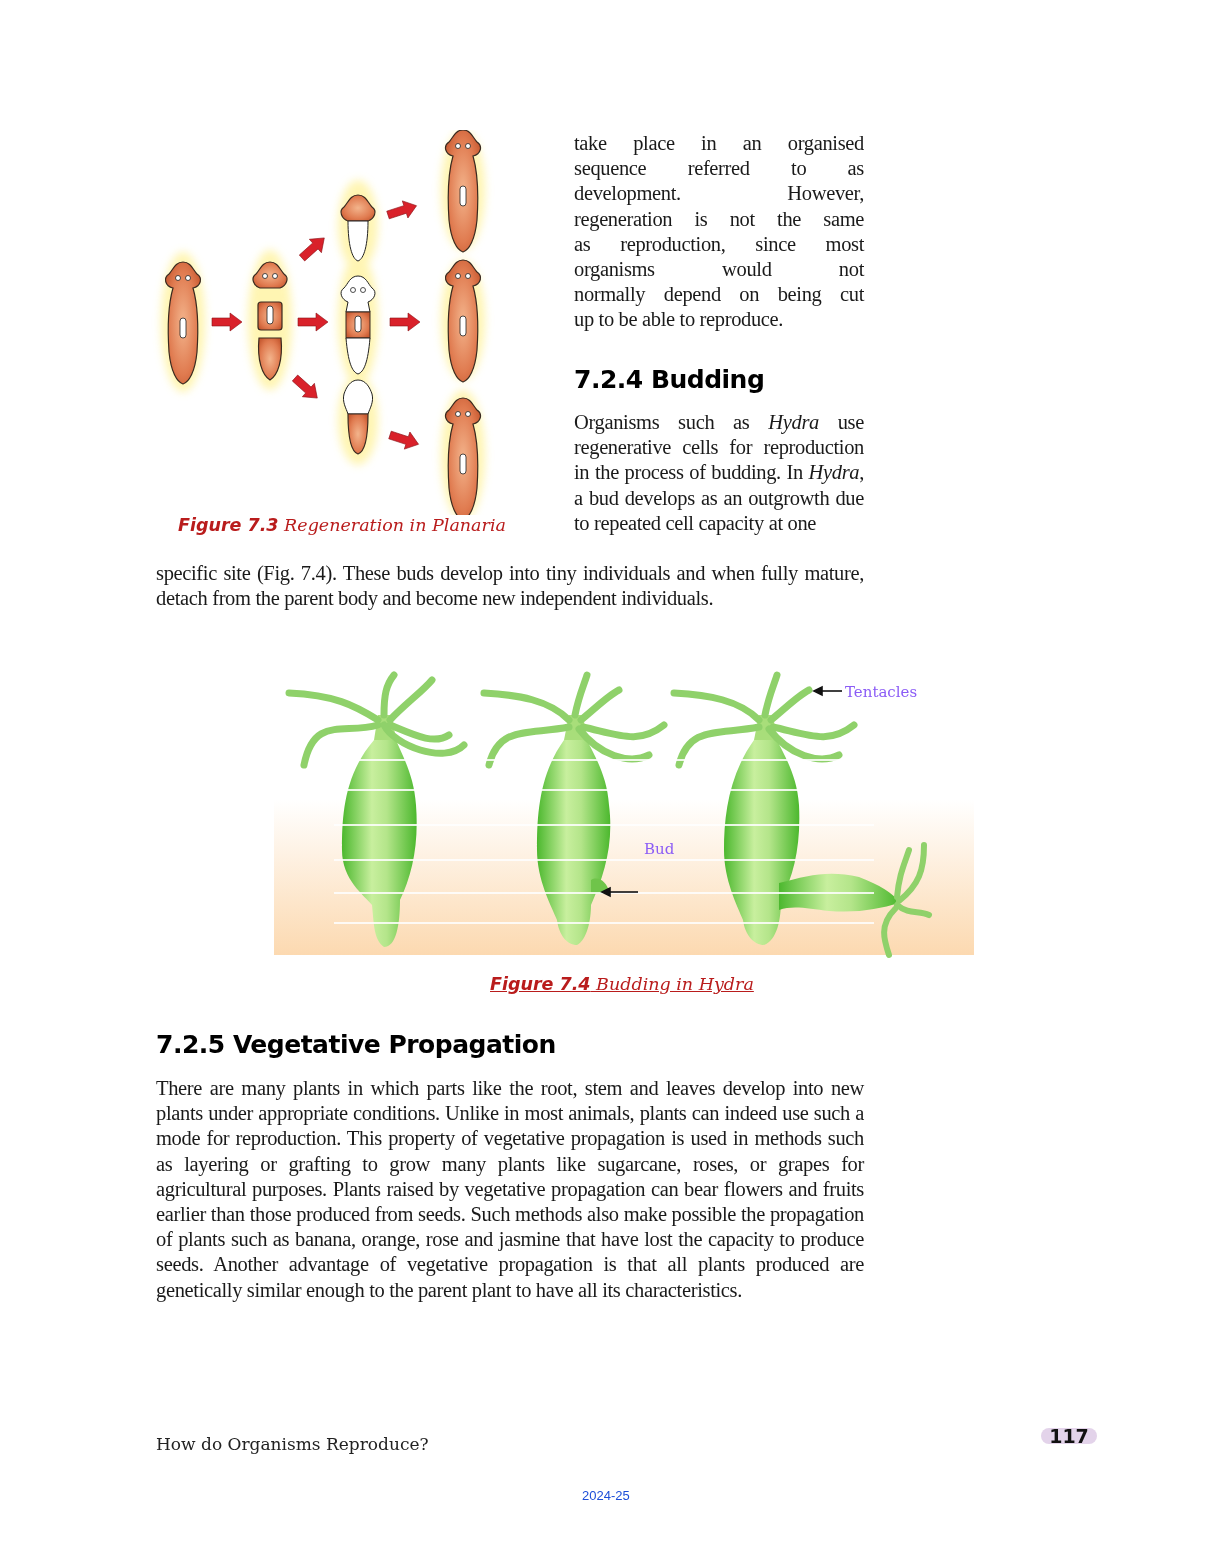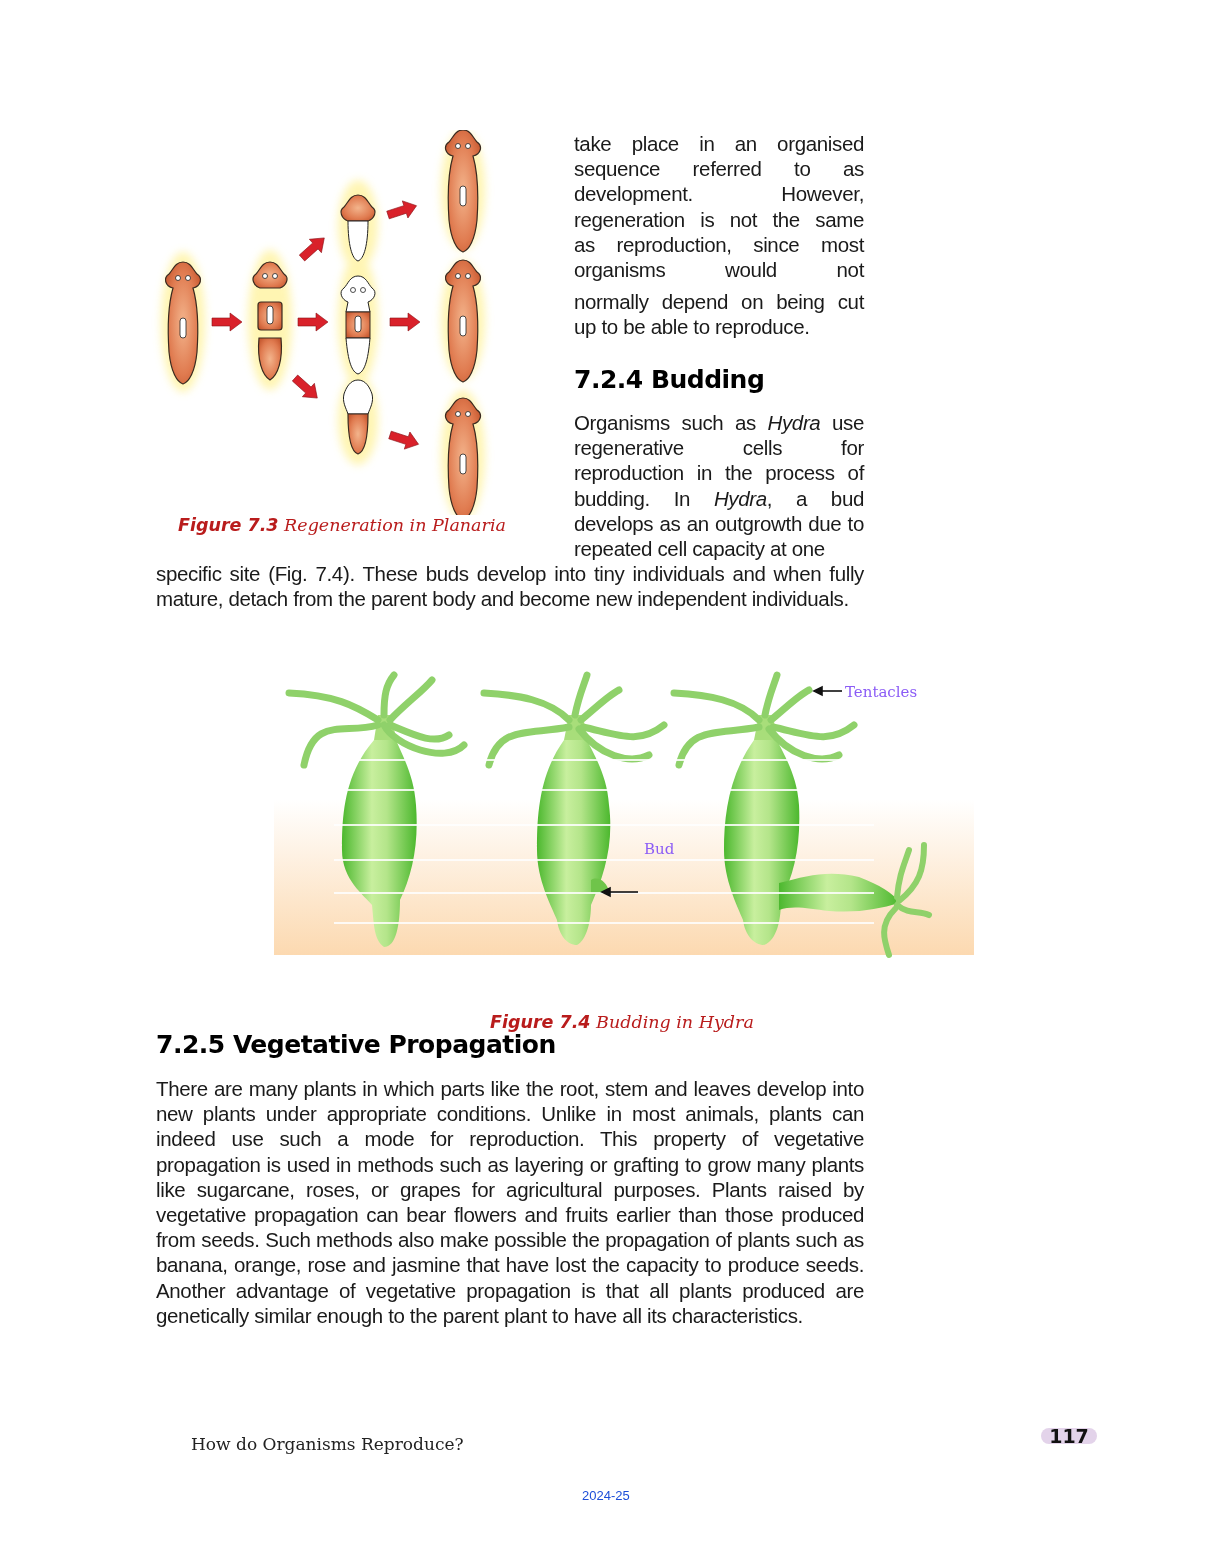--- a/index.html
+++ b/index.html
@@ -1,24 +1,24 @@
 <!DOCTYPE html>
 <html><head>
 <meta charset="utf-8">
 <style>
   html, body { margin: 0; padding: 0; background: #ffffff; }
   body { width: 1224px; height: 1559px; position: relative; overflow: hidden; font-family: "DejaVu Serif", serif; color: #1a1a1a; }
   .abs { position: absolute; }
-  .body-text { font-size: 20.5px; line-height: 25.2px; text-align: justify; font-family: Liberation Sans, sans-serif; letter-spacing: -0.35px; }
+  .body-text { font-size: 20.5px; line-height: 25.2px; text-align: justify; font-family: Liberation Serif, serif; letter-spacing: -0.35px; }
   .col-right { left: 574px; width: 290px; }
   .full { left: 156px; width: 708px; }
   .heading { font-family: "DejaVu Sans", sans-serif; font-weight: bold; color: #000000; font-size: 25px; letter-spacing: -0.5px; }
   .caption { font-size: 17.5px; font-family: "DejaVu Serif", serif; font-style: italic; color: #b91c1c; }
   .caption b { font-style: italic; font-weight: bold; font-family: "DejaVu Sans", sans-serif; }
-  .footer-title { font-size: 17px; font-family: "DejaVu Serif", serif; color: #222; margin-left: 35px; }
+  .footer-title { font-size: 17px; font-family: "DejaVu Serif", serif; color: #222; }
   .page-num { background: #e3d3ea; border-radius: 18px; width: 56px; height: 16px; display:flex; align-items:center; justify-content:center; font-family: "DejaVu Sans", sans-serif; font-weight: bold; font-size: 19px; color: #111; }
   .year { font-family: "Liberation Sans", sans-serif; font-size: 13px; color: #1d4ed8; }
   .label { font-family: "DejaVu Serif", serif; font-size: 15px; color: #8b5cf6; }
   em { font-style: italic; }
 </style>
 </head>
 <body>
 
 <div class="abs" style="left:150px; top:130px; width:360px; height:385px;">
   <svg width="360" height="385" viewBox="0 0 360 385">
@@ -101,21 +101,21 @@
   <b>Figure 7.3</b><span> Regeneration in Planaria</span>
 </div>
 
 <div class="abs body-text col-right" style="top:131px;">
   <div style="text-align-last:justify;">take place in an organised</div>
   <div style="text-align-last:justify;">sequence referred to as</div>
   <div style="text-align-last:justify;">development. However,</div>
   <div style="text-align-last:justify;">regeneration is not the same</div>
   <div style="text-align-last:justify;">as reproduction, since most</div>
   <div style="text-align-last:justify;">organisms would not</div>
-  <div style="text-align-last:justify;margin-top:7px;">normally depend on being cut</div>
+  <div style="text-align-last:justify;">normally depend on being cut</div>
   <div>up to be able to reproduce.</div>
 </div>
 
 <div class="abs heading" style="left:574px; top:365px;">7.2.4 Budding</div>
 
 <div class="abs body-text col-right" style="top:410px;">
   <span>Organisms such as </span><em>Hydra</em><span> use regenerative cells for reproduction in the process of budding. In </span><em>Hydra</em><span>, a bud develops as an outgrowth due to repeated cell capacity at one</span>
 </div>
 
 <div class="abs body-text full" style="top:561px;">specific site (Fig. 7.4). These buds develop into tiny individuals and when fully mature, detach from the parent body and become new independent individuals.</div>
@@ -197,21 +197,21 @@
       <path d="M540,26 L548,22 L548,30Z"></path>
       <line x1="334" y1="227" x2="364" y2="227"></line>
       <path d="M328,227 L336,223 L336,231Z"></path>
     </g>
   </svg>
 </div>
 
 <div class="abs label" style="left:845px; top:683px;">Tentacles</div>
 <div class="abs label" style="left:644px; top:840px;">Bud</div>
 
-<div class="abs caption" style="left:490px; top:1012px; white-space:nowrap;">
+<div class="abs caption" style="left:490px; top:974px; white-space:nowrap;text-decoration:underline;">
   <b>Figure 7.4</b><span> Budding in Hydra</span>
 </div>
 
 <div class="abs heading" style="left:156px; top:1030px;">7.2.5 Vegetative Propagation</div>
 
 <div class="abs body-text full" style="top:1076px;">There are many plants in which parts like the root, stem and leaves develop into new plants under appropriate conditions. Unlike in most animals, plants can indeed use such a mode for reproduction. This property of vegetative propagation is used in methods such as layering or grafting to grow many plants like sugarcane, roses, or grapes for agricultural purposes. Plants raised by vegetative propagation can bear flowers and fruits earlier than those produced from seeds. Such methods also make possible the propagation of plants such as banana, orange, rose and jasmine that have lost the capacity to produce seeds. Another advantage of vegetative propagation is that all plants produced are genetically similar enough to the parent plant to have all its characteristics.</div>
 
 <div class="abs footer-title" style="left:156px; top:1434px;">How do Organisms Reproduce?</div>
 <div class="abs page-num" style="left:1041px; top:1428px;">117</div>
 <div class="abs year" style="left:582px; top:1488px;">2024-25</div>

